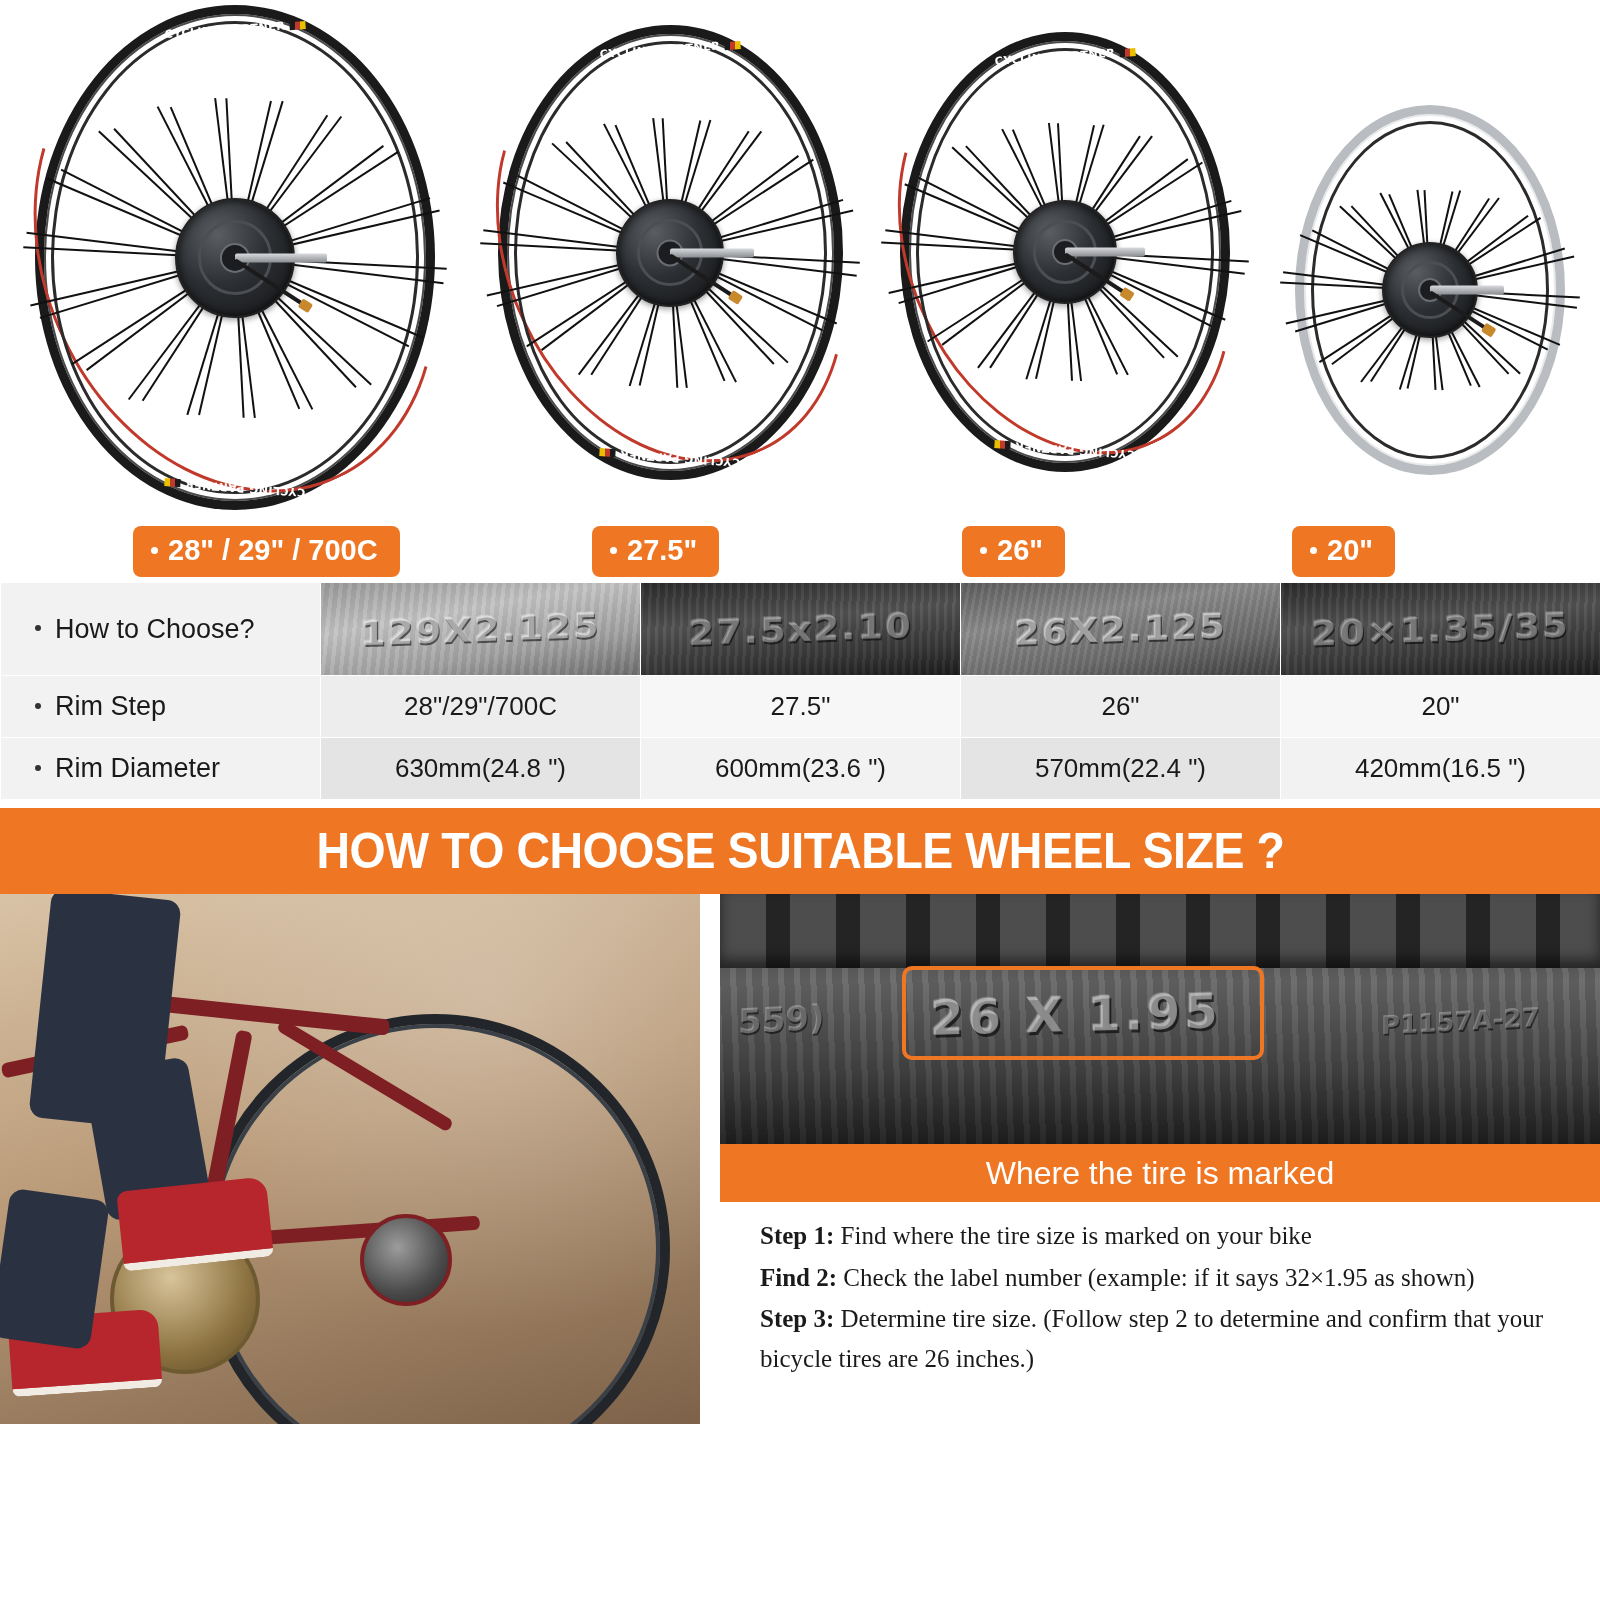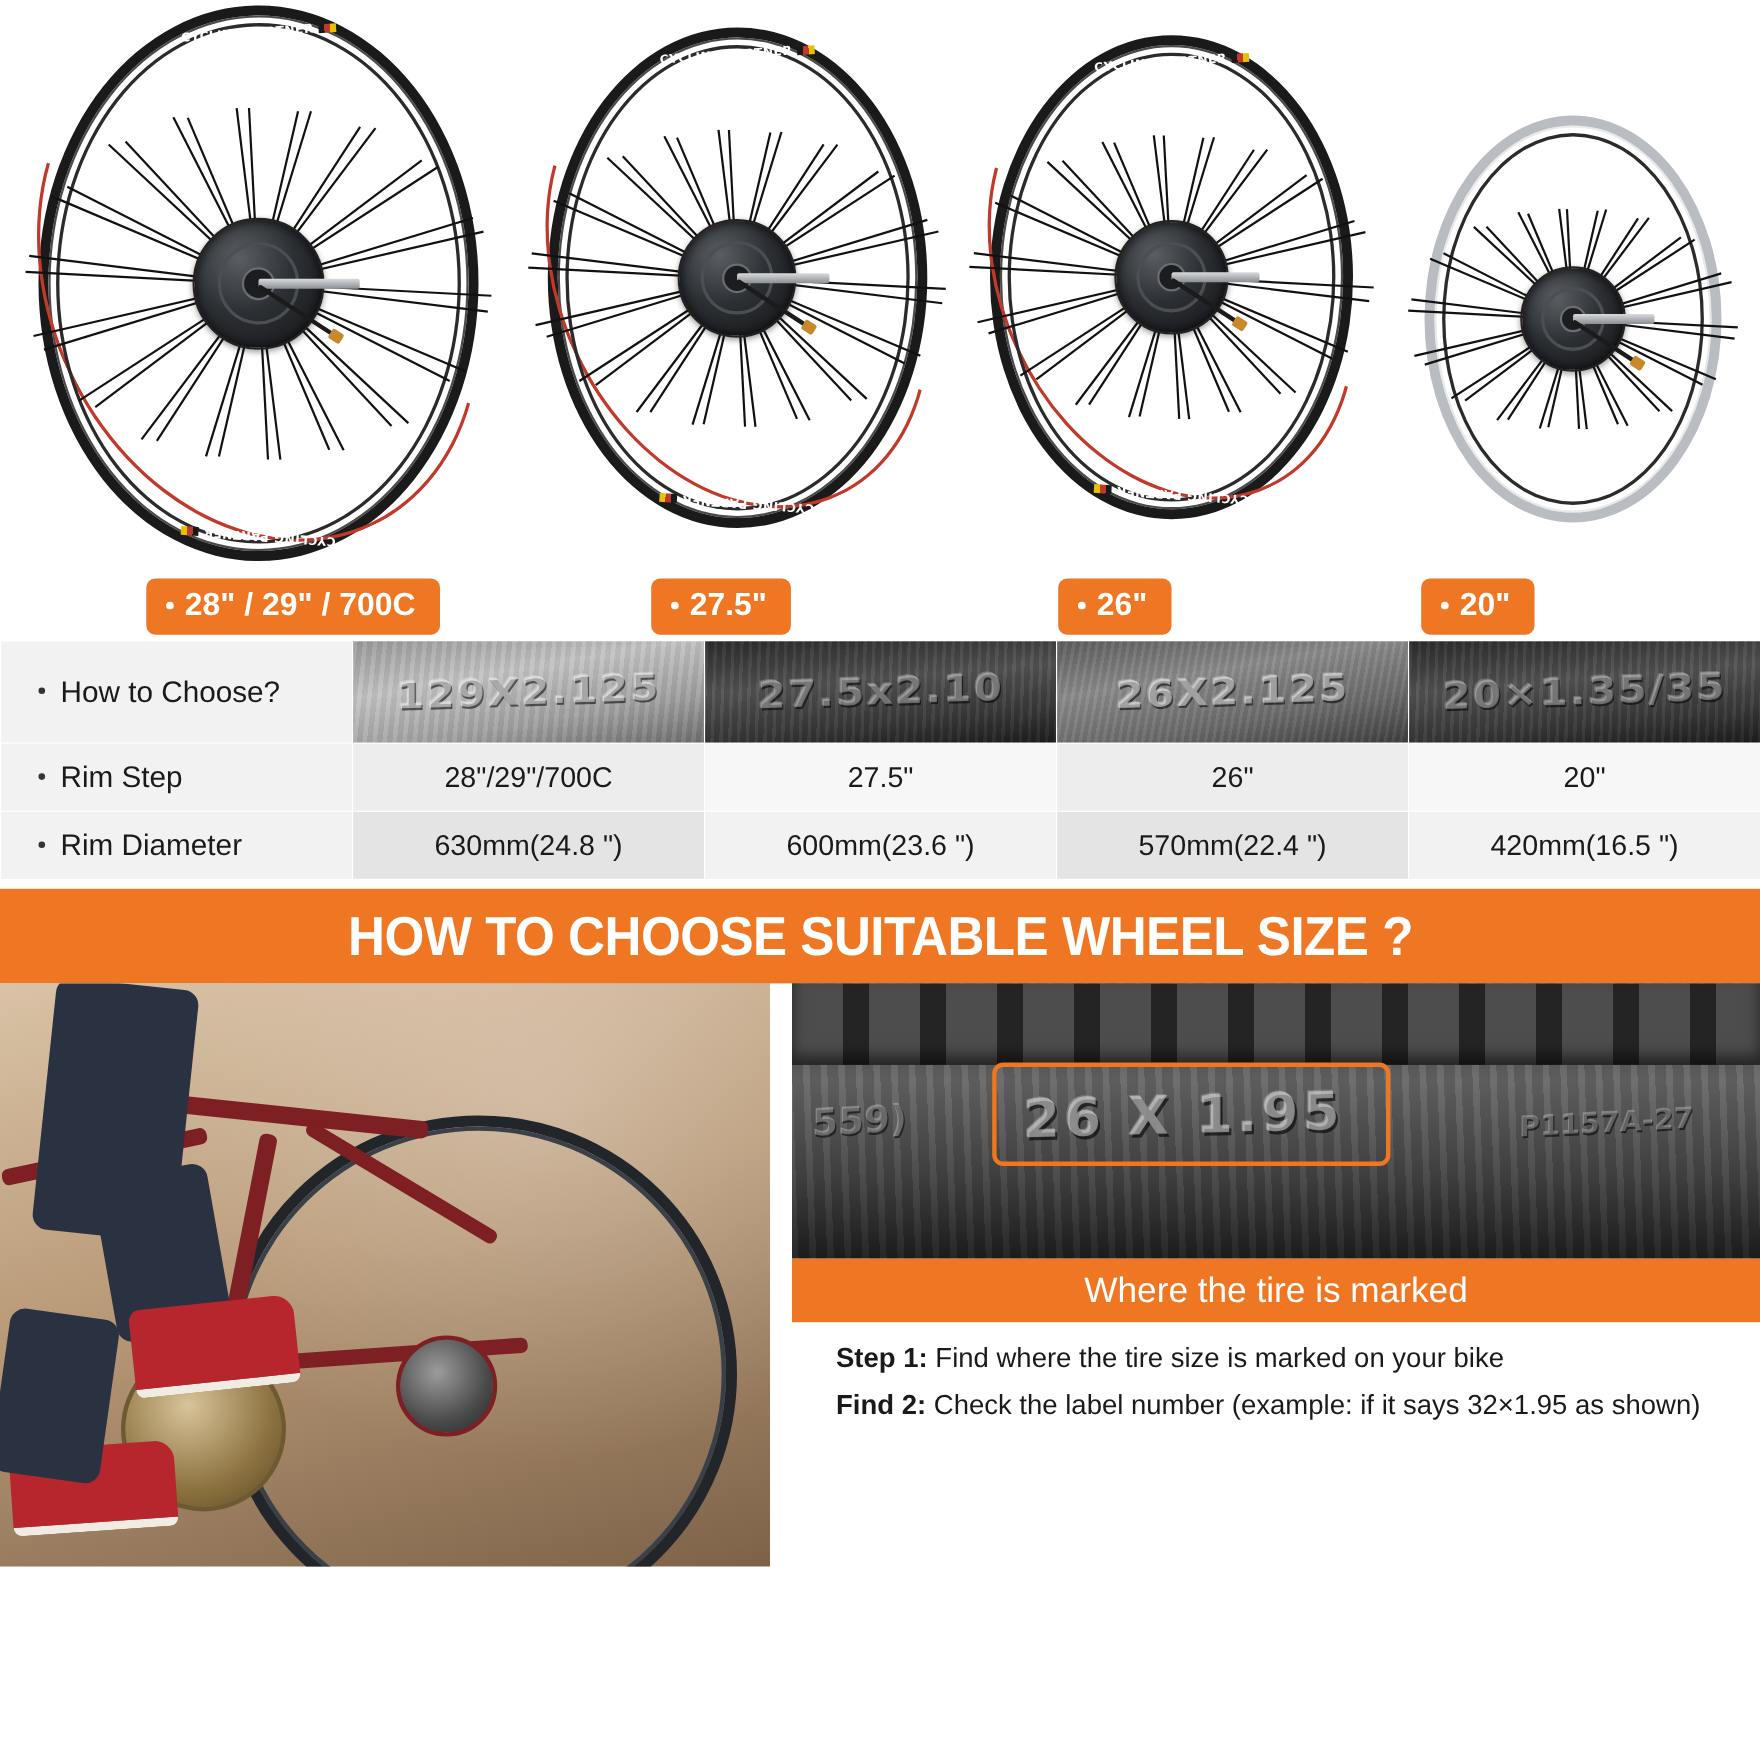--- a/index.html
+++ b/index.html
@@ -376,20 +376,21 @@
     color: #fff;
     font-size: 32px;
     display: flex;
     align-items: center;
     justify-content: center;
   }
   .steps {
     padding: 14px 20px 0 40px;
     width: 880px;
     margin-left: 20px;
+    font-family: Liberation Serif, serif;
   }
   .step {
     font-size: 25px;
     color: #1a1a1a;
     line-height: 1.58;
     margin-bottom: 2px;
   }
   .step b { font-weight: bold; }
 </style>
 </head>
@@ -729,15 +730,18 @@
       <span>Where the tire is marked</span>
     </div>
 
     <div class="steps">
       <div class="step">
         <b>Step 1:</b><span> Find where the tire size is marked on your bike</span>
       </div>
       <div class="step">
         <b>Find 2:</b><span> Check the label number (example: if it says 32×1.95 as shown)</span>
       </div>
+      <div class="step">
+        <b>Step 3:</b><span> Determine tire size. (Follow step 2 to determine and confirm that your bicycle tires are 26 inches.)</span>
+      </div>
     </div>
   </div>
 </div>
 
 </body></html>

